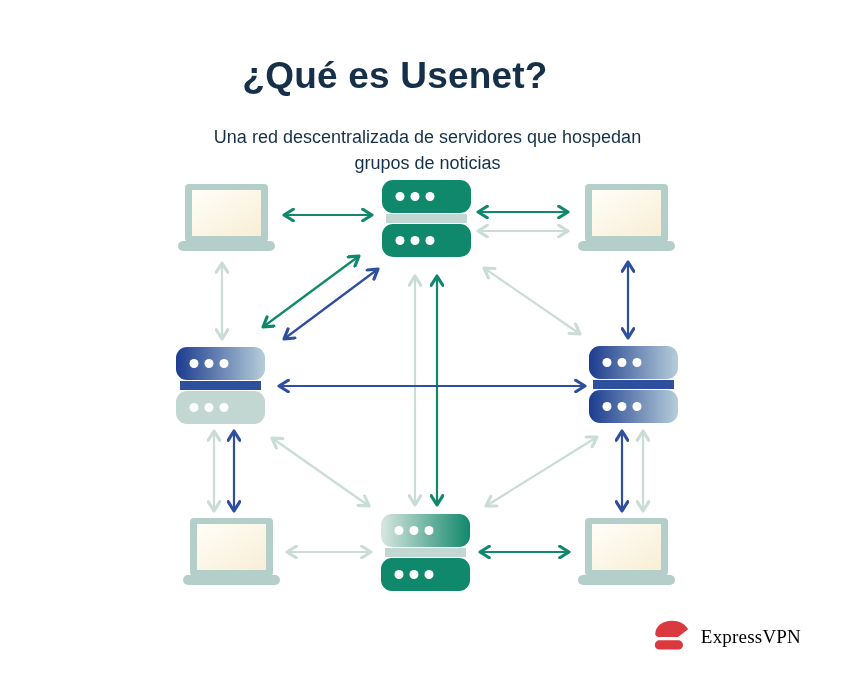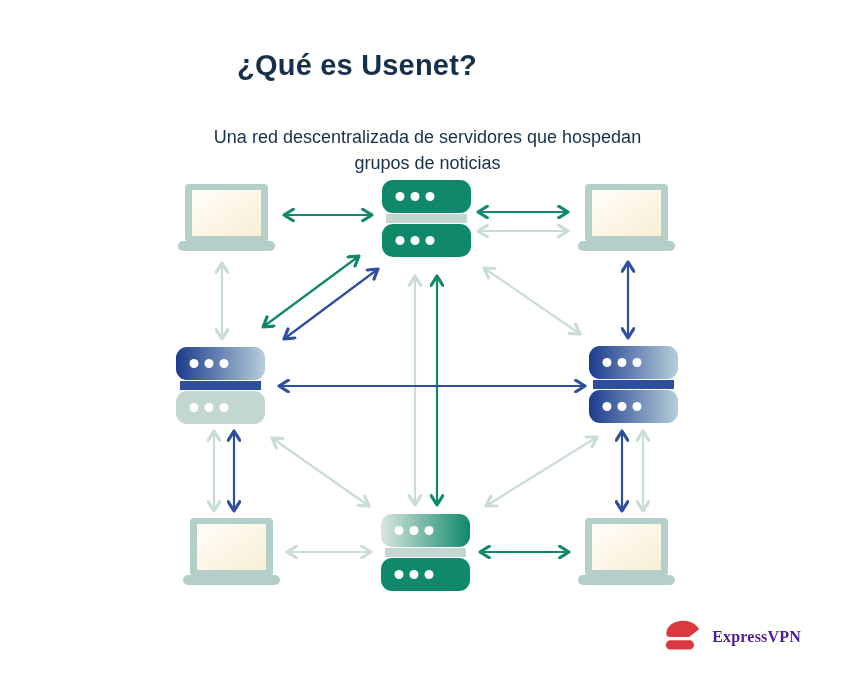--- a/index.html
+++ b/index.html
@@ -2,34 +2,34 @@
 <html><head>
 <meta charset="utf-8">
 <style>
   html,body{margin:0;padding:0;}
   body{
     width:855px;height:687px;background:#ffffff;position:relative;
     font-family:"Liberation Sans","DejaVu Sans",sans-serif;overflow:hidden;
   }
   .page-title{
     position:absolute;top:30px;left:0;width:714px;text-align:center;
-    font-size:29px;font-weight:600;letter-spacing:.2px;color:#16304a;
+    font-size:37px;font-weight:600;letter-spacing:.2px;color:#16304a;padding-left:38px;
   }
   .page-subtitle{
     position:absolute;top:106px;left:50%;transform:translateX(-50%);
     width:450px;text-align:center;font-size:18px;font-weight:500;
     line-height:1.45;color:#16304a;
   }
   #diagram{position:absolute;top:0;left:0;}
   .footer{
     position:absolute;top:616px;right:54px;display:flex;align-items:center;gap:9px;
   }
   .brand-wordmark{
     font-family:"Liberation Serif","DejaVu Serif",serif;
-    font-size:16px;font-weight:700;color:#4c1d95;letter-spacing:.2px;
+    font-size:19px;font-weight:400;color:#000000;letter-spacing:.2px;
   }
 </style>
 </head>
 <body>
 
 <div>
 
   <h1 class="page-title">¿Qué es Usenet?</h1>
   <p class="page-subtitle">Una red descentralizada de servidores que hospedan grupos de noticias</p>
 

